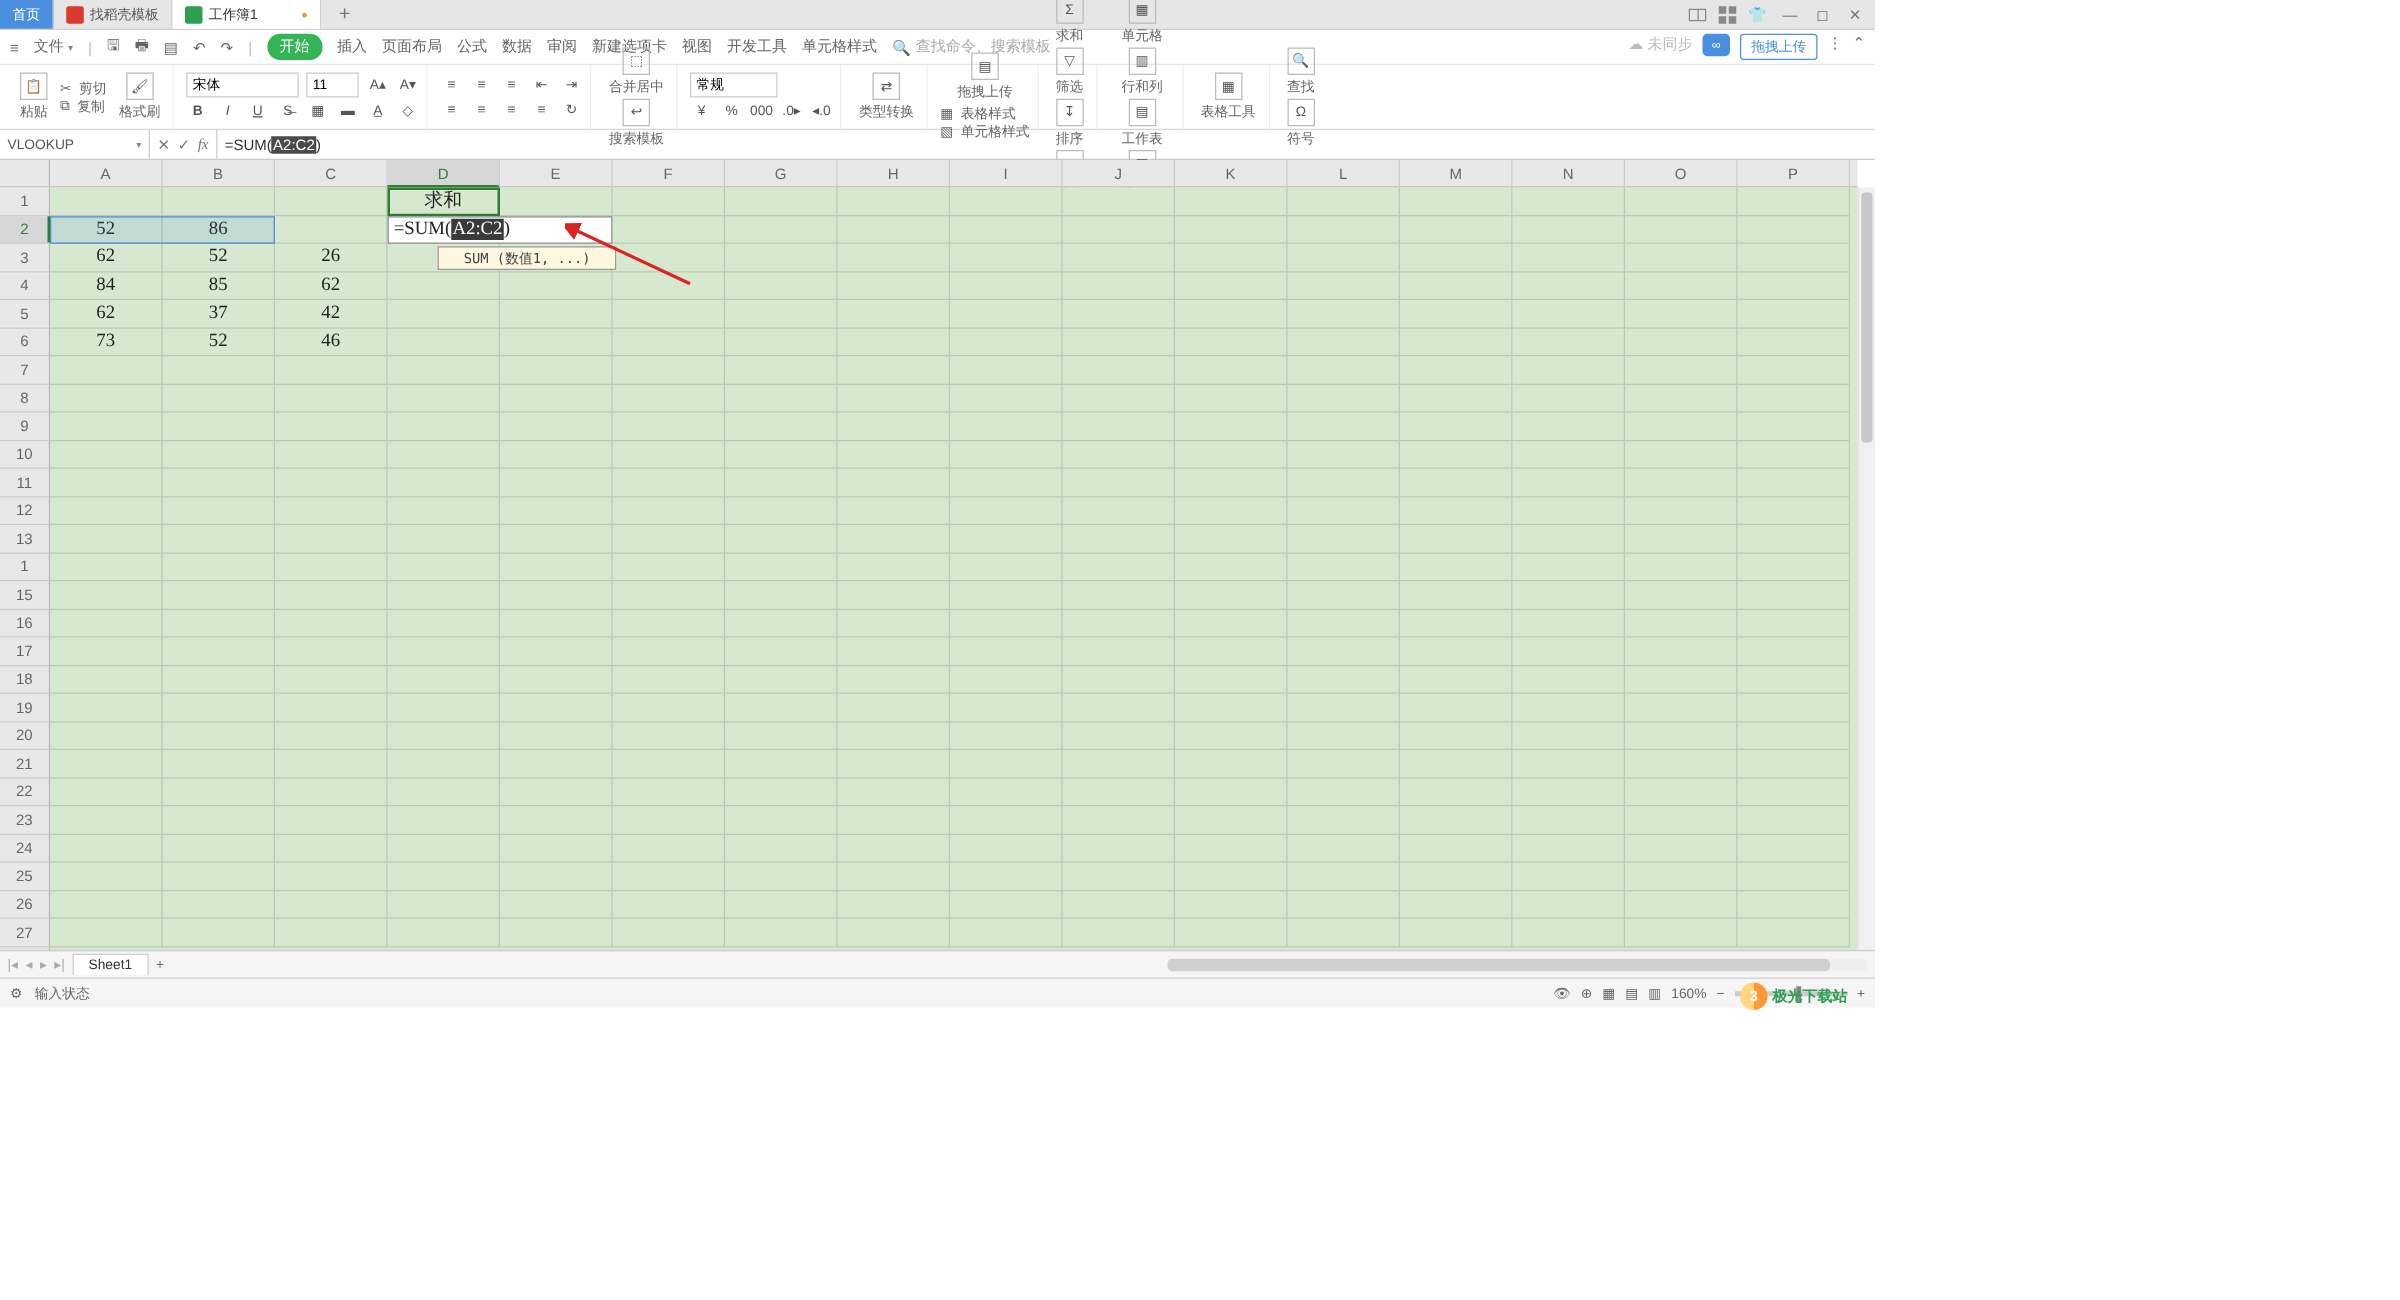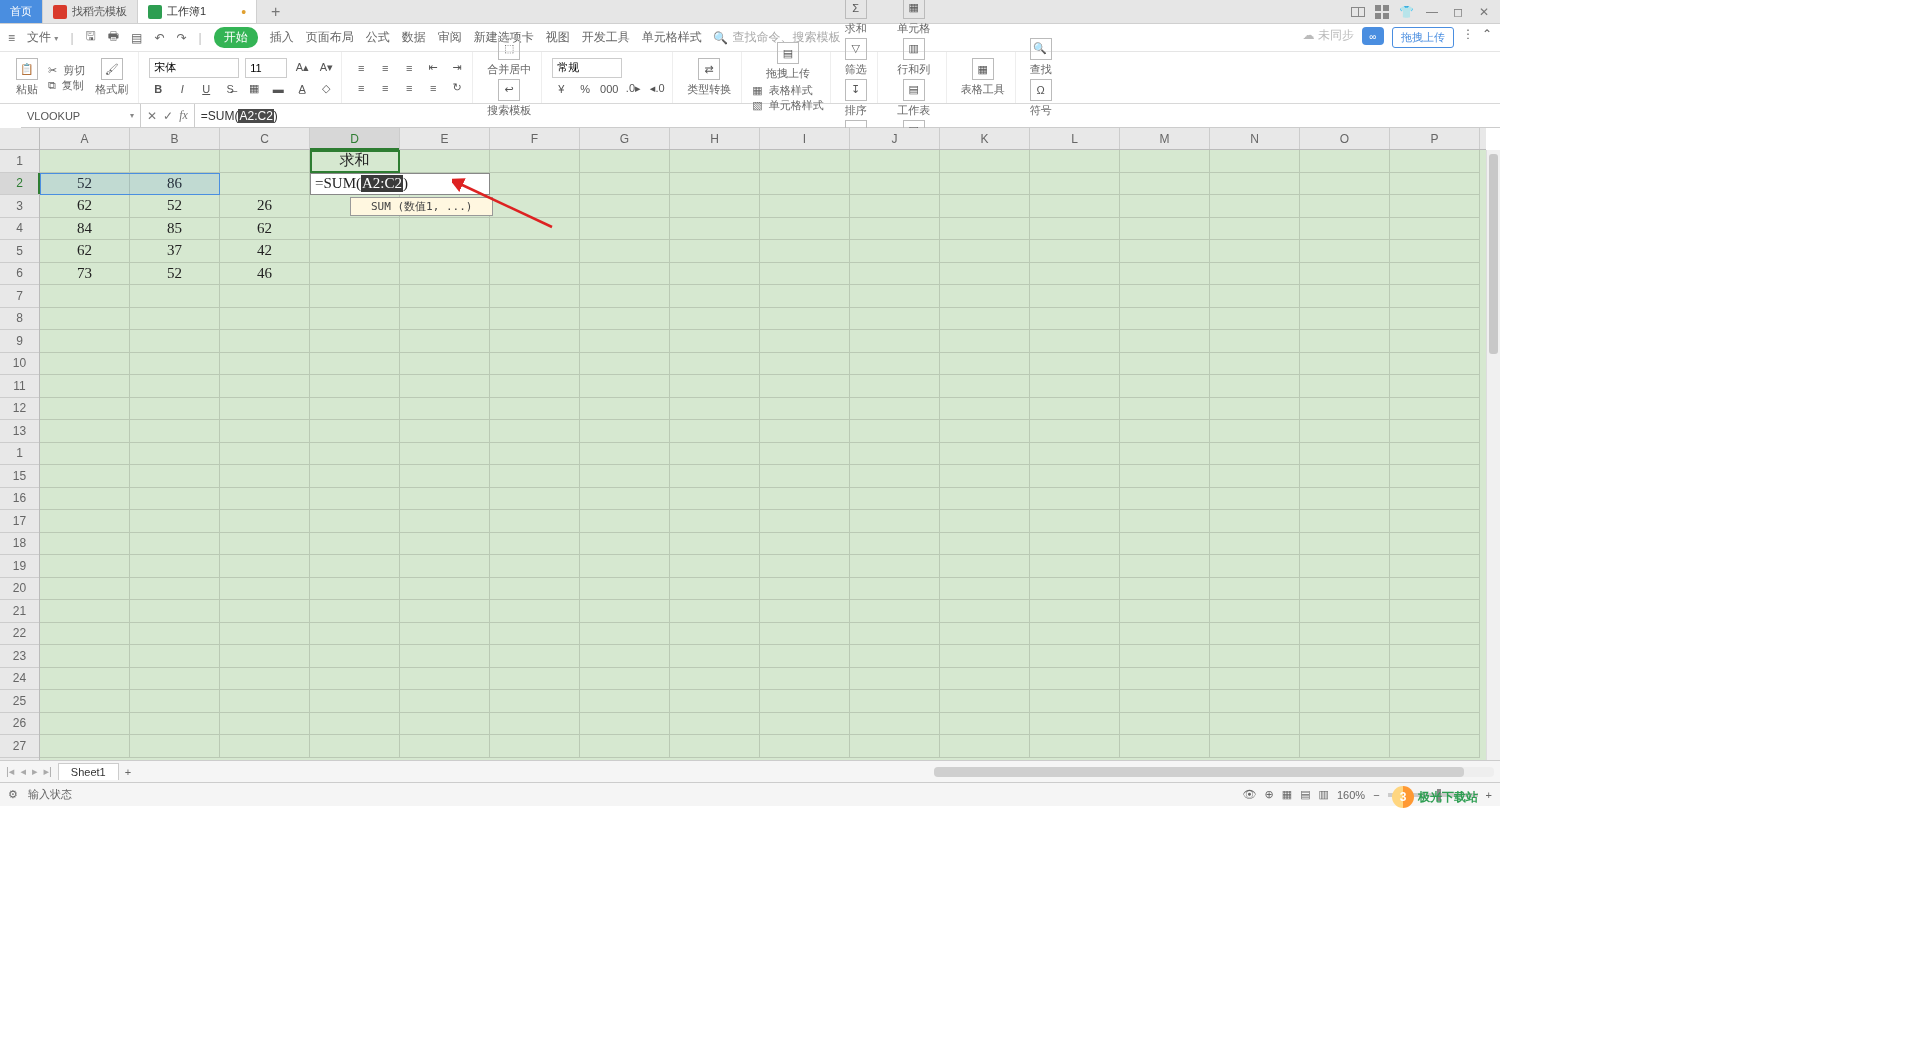--- a/index.html
+++ b/index.html
@@ -96,21 +96,20 @@
   .font-select { border:1px solid #ccc; height:20px; width:90px; font-size:11px; padding:0 4px; background:#fff;}
   .size-select { border:1px solid #ccc; height:20px; width:42px; font-size:11px; padding:0 4px; background:#fff;}
   .mini-arrow{font-size:8px;color:#888;}
   
   .formulabar {
     height: 24px;
     border-bottom: 1px solid #ccc;
     display: flex;
     align-items: stretch;
     background:#fff;
-    margin-left:21px;
   }
   .namebox {
     width: 120px; border-right:1px solid #ccc; display:flex; align-items:center;
     padding:0 6px; font-size:11px; color:#555; justify-content:space-between;
   }
   .fb-btns { display:flex; align-items:center; padding:0 6px; gap:6px; color:#777; border-right:1px solid #ccc;}
   .fb-fx { font-style:italic; font-family:serif; }
   .fb-input { flex:1; display:flex; align-items:center; padding:0 6px; font-size:12px; color:#333;}
   .fb-input .sel { background:#4a4a4a; color:#fff; padding:0 1px;}
   

